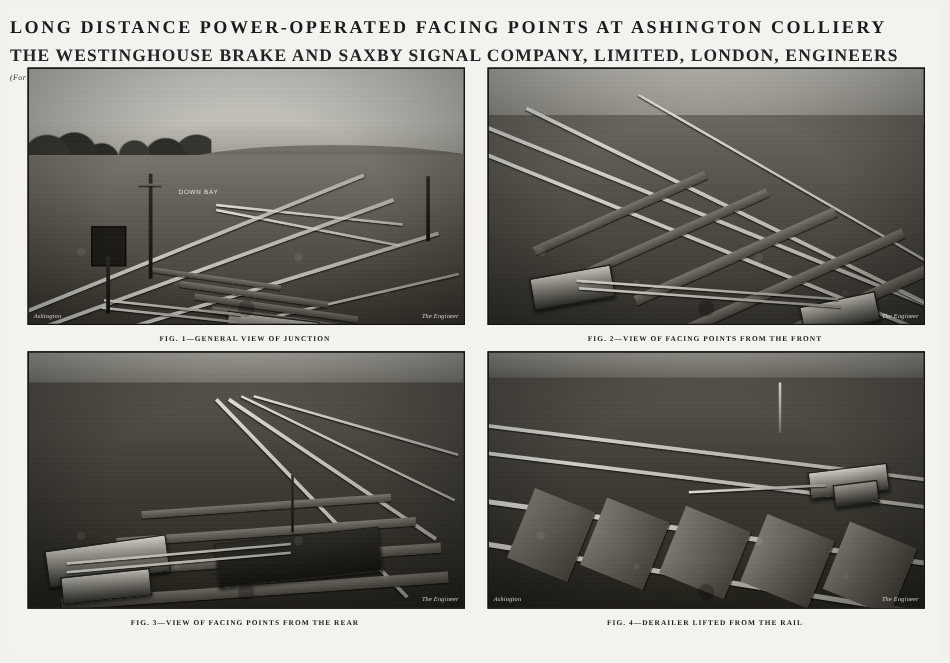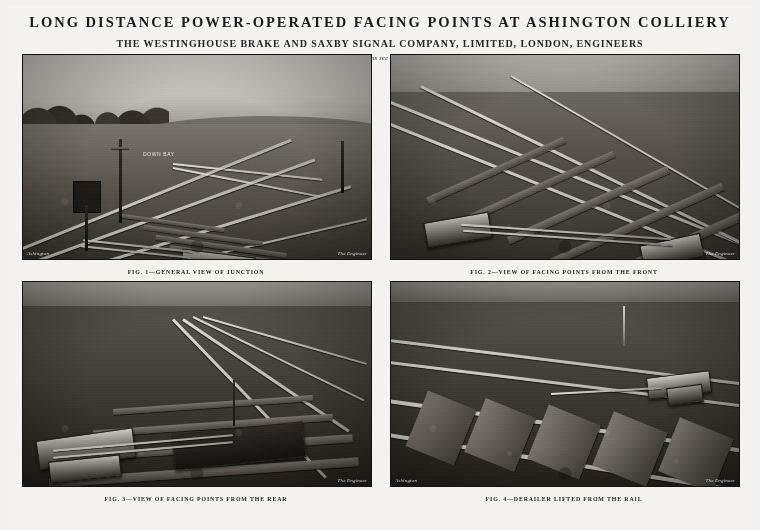--- a/index.html
+++ b/index.html
@@ -24,34 +24,33 @@
   }
   .page-inner {
     position: absolute;
     left: 8px;
     top: 6px;
     right: 8px;
     bottom: 6px;
     background: #f4f2ee;
   }
   .header {
-    text-align: center;
     padding-top: 8px;
   }
   .title {
     font-family: "Liberation Serif", serif;
     font-size: 14.5px;
     letter-spacing: 2.0px;
     font-weight: bold;
     color: #1b1b1b;
     white-space: nowrap;
   }
   .subtitle {
     margin-top: 7px;
-    font-size: 10px;
+    font-size: 14px;
     letter-spacing: 0.9px;
     font-weight: bold;
     color: #242424;
     white-space: nowrap;
   }
   .note {
     margin-top: 5px;
     font-size: 6.4px;
     font-style: italic;
     color: #2a2a2a;

